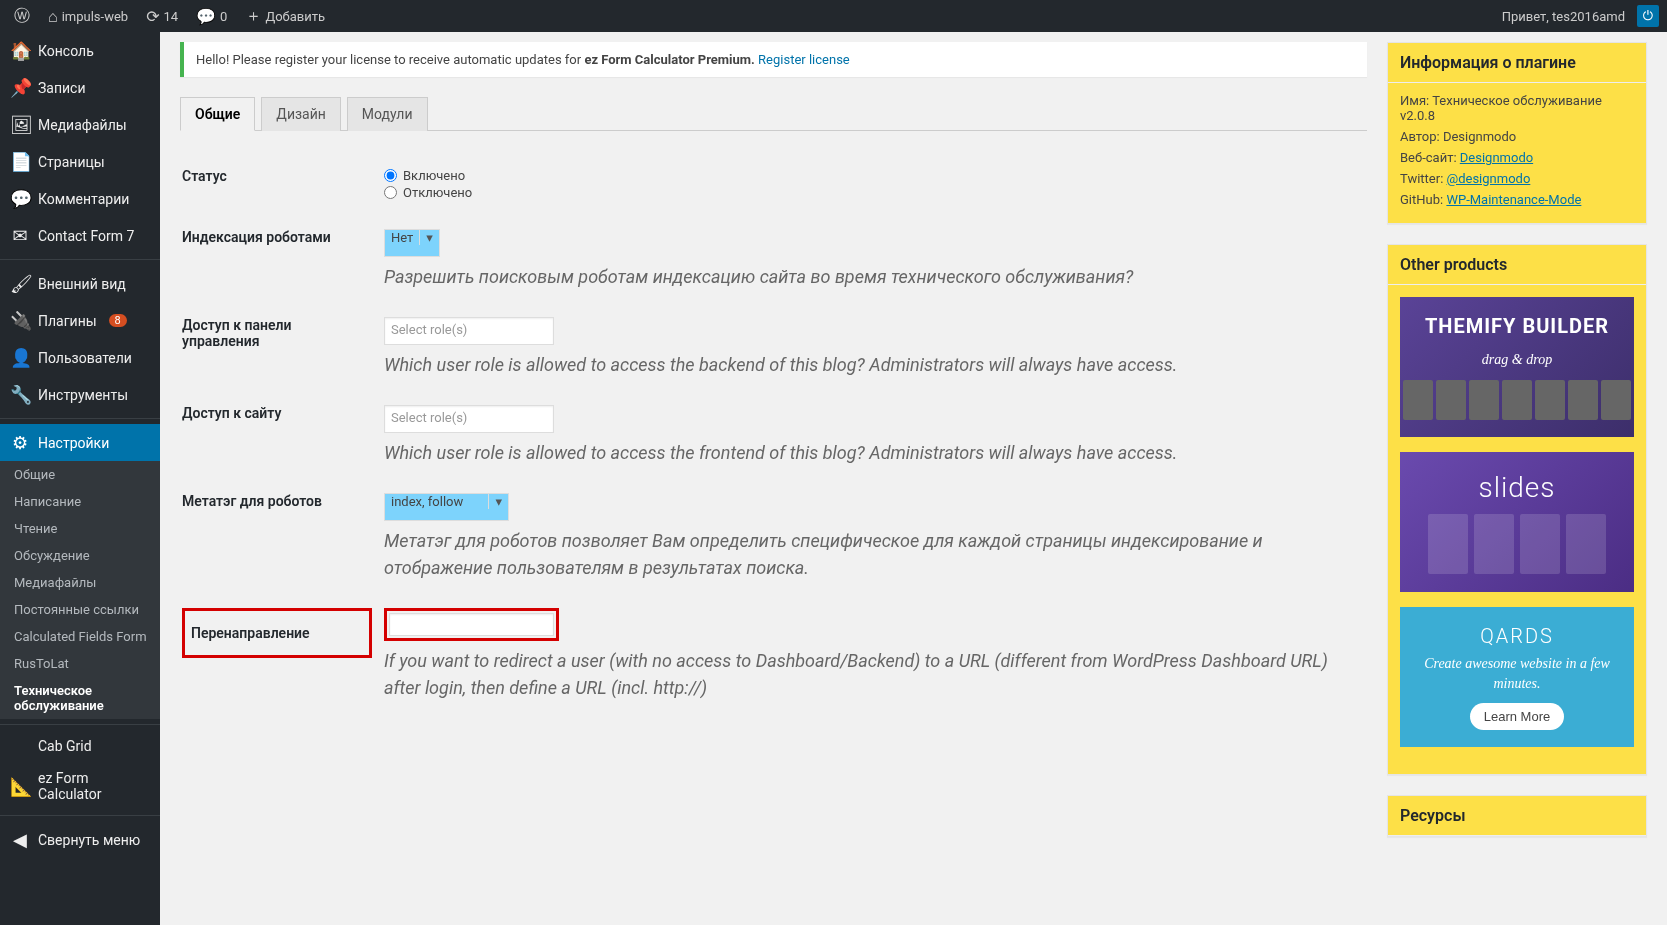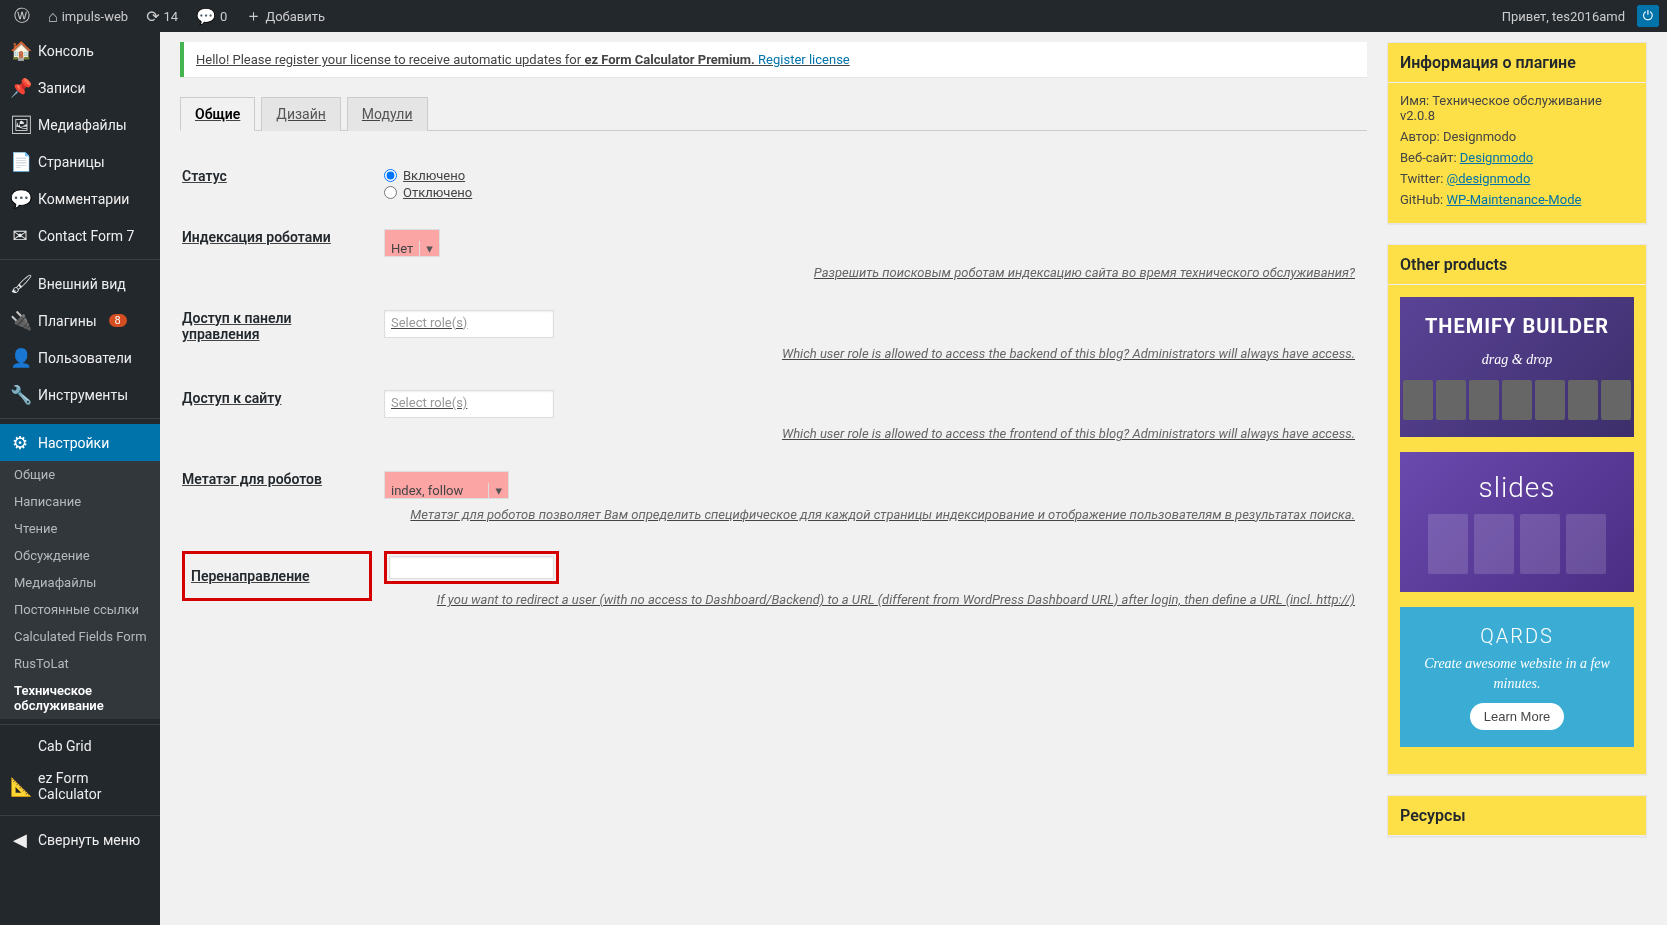--- a/index.html
+++ b/index.html
@@ -14,30 +14,30 @@
 .menu-item { display: flex; align-items: center; gap: 8px; padding: 8px 10px; color: #eee; cursor: pointer; font-size: 14px; position: relative; }
 .menu-item.active { background: #0073aa; color: white; }
 .menu-item.active::after { content: ''; position: absolute; right: -8px; top: 50%; transform: translateY(-50%); border: 8px solid transparent; border-right-color: #f1f1f1; }
 .menu-icon { width: 20px; font-size: 18px; text-align: center; }
 .submenu { background: #32373c; }
 .submenu-item { padding: 6px 12px 6px 14px; color: #b4b9be; cursor: pointer; font-size: 13px; }
 .submenu-item.active { color: white; font-weight: 600; }
 .badge { background: #d54e21; color: white; border-radius: 10px; padding: 0 6px; font-size: 11px; margin-left: 4px; }
 .menu-sep { border-top: 1px solid #393f44; margin: 5px 0; }
 .content { flex: 1; padding: 10px 20px 20px 20px; display: flex; gap: 20px; align-items: flex-start; }
-.main { flex: 1; min-width: 0; text-decoration: underline; }
+.main { flex: 1; min-width: 0; }
 .notice { background: white; border-left: 4px solid #46b450; padding: 10px 12px; margin-bottom: 20px; font-size: 13px; box-shadow: 0 1px 1px rgba(0,0,0,0.04); }
 .notice a { color: #0073aa; text-decoration: none; }
 .tabs { border-bottom: 1px solid #ccc; display: flex; margin-bottom: 20px; }
 .tab { padding: 8px 14px; border: 1px solid #ccc; border-bottom: none; background: #e5e5e5; margin-right: 6px; margin-bottom: -1px; color: #555; cursor: pointer; font-size: 14px; }
 .tab.active { background: #f1f1f1; border-bottom: 1px solid #f1f1f1; color: black; font-weight: 600; }
 .form-table { width: 100%; }
 .form-table th { width: 200px; text-align: left; vertical-align: top; padding: 15px 10px 20px 0; font-weight: 600; color: #23282d; font-size: 14px; }
 .form-table td { padding: 15px 10px 10px 0; vertical-align: top; }
-.desc { font-style: italic; color: #666; font-size: 13px; margin-top: 6px; line-height: 1.5; text-align: right; }
+.desc { font-style: italic; color: #666; font-size: 18px; margin-top: 6px; line-height: 1.5; }
 input[type="text"], textarea, select { border: 1px solid #ddd; background: white; padding: 3px 5px; font-size: 13px; box-shadow: inset 0 1px 2px rgba(0,0,0,0.07); }
 .select-input { width: 170px; height: 28px; background: white; border: 1px solid #ddd; padding: 4px 6px; color: #999; font-size: 13px; box-shadow: inset 0 1px 2px rgba(0,0,0,0.07); }
 textarea { width: 530px; height: 145px; font-family: inherit; resize: vertical; }
 .radio-row { display: flex; align-items: center; gap: 6px; margin-bottom: 2px; }
 .highlight-box { border: 3px solid #d40000; padding: 2px; }
 .side { width: 260px; flex-shrink: 0; }
 .panel { background: #fde047; border: 1px solid #e5e5e5; margin-bottom: 20px; box-shadow: 0 1px 1px rgba(0,0,0,0.04); }
 .panel h3 { padding: 10px 12px; border-bottom: 1px solid #eee; font-size: 16px; font-weight: 600; color: #23282d; }
 .panel-body { padding: 10px 12px; font-size: 13px; color: #444; }
 .panel-body p { margin-bottom: 6px; }
@@ -49,21 +49,21 @@
 .promo1 .thumbs { display: flex; gap: 3px; margin-top: 12px; }
 .promo1 .thumbs div { width: 30px; height: 40px; background: #666; border-radius: 2px; }
 .promo2 { background: linear-gradient(135deg,#6a4aae,#4b2d84); }
 .promo2 .title { font-size: 28px; font-weight: 300; letter-spacing: 1px; }
 .promo2 .thumbs { display: flex; gap: 6px; margin-top: 10px; }
 .promo2 .thumbs div { width: 40px; height: 60px; background: rgba(255,255,255,0.15); border-radius: 2px; }
 .promo3 { background: #3badd4; padding: 12px; }
 .promo3 .title { font-size: 20px; font-weight: 300; letter-spacing: 2px; }
 .promo3 .sub { font-style: italic; font-size: 14px; margin-top: 6px; line-height: 1.4; font-family: Georgia, serif; }
 .promo3 button { margin-top: 10px; background: white; border: none; padding: 6px 14px; border-radius: 14px; color: #444; cursor: pointer; font-size: 13px; }
-.select-box { display: inline-flex; align-items: flex-end; border: 1px solid #ddd; background: #fca5a5; height: 28px; }
+.select-box { display: inline-flex; align-items: flex-start; border: 1px solid #ddd; background: #7dd3fc; height: 28px; }
 .select-box span { padding: 0 6px; font-size: 13px; }
 .select-arrow { border-left: 1px solid #ddd; padding: 0 4px; color: #555; }
 </style>
 </head>
 <body>
 
 <div class="toolbar">
   <div class="toolbar-left">
     <span class="toolbar-item">
         <span class="toolbar-icon">ⓦ</span>

